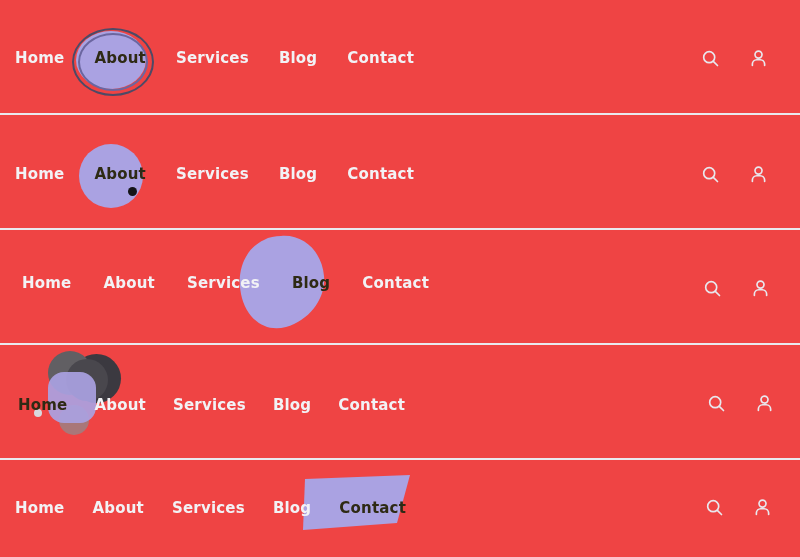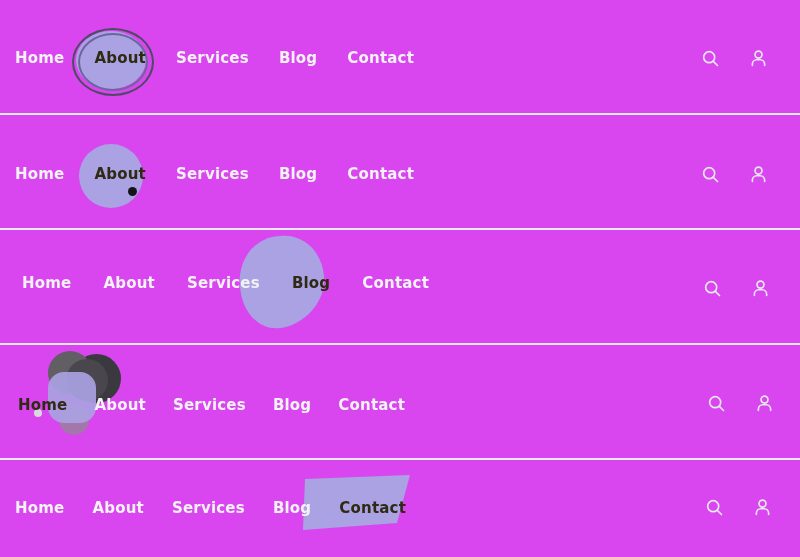--- a/index.html
+++ b/index.html
@@ -19,21 +19,21 @@
     width: 800px;
     height: 557px;
     background: #1e1e24;
   }
 
   
   .navbar {
     position: absolute;
     left: 0;
     width: 800px;
-    background: #d946ef;
+    background: #ef4444;
     overflow: hidden;
   }
   .nav-inner {
     position: absolute;
     inset: 0;
   }
   .divider {
     position: absolute;
     left: 0;
     width: 800px;

